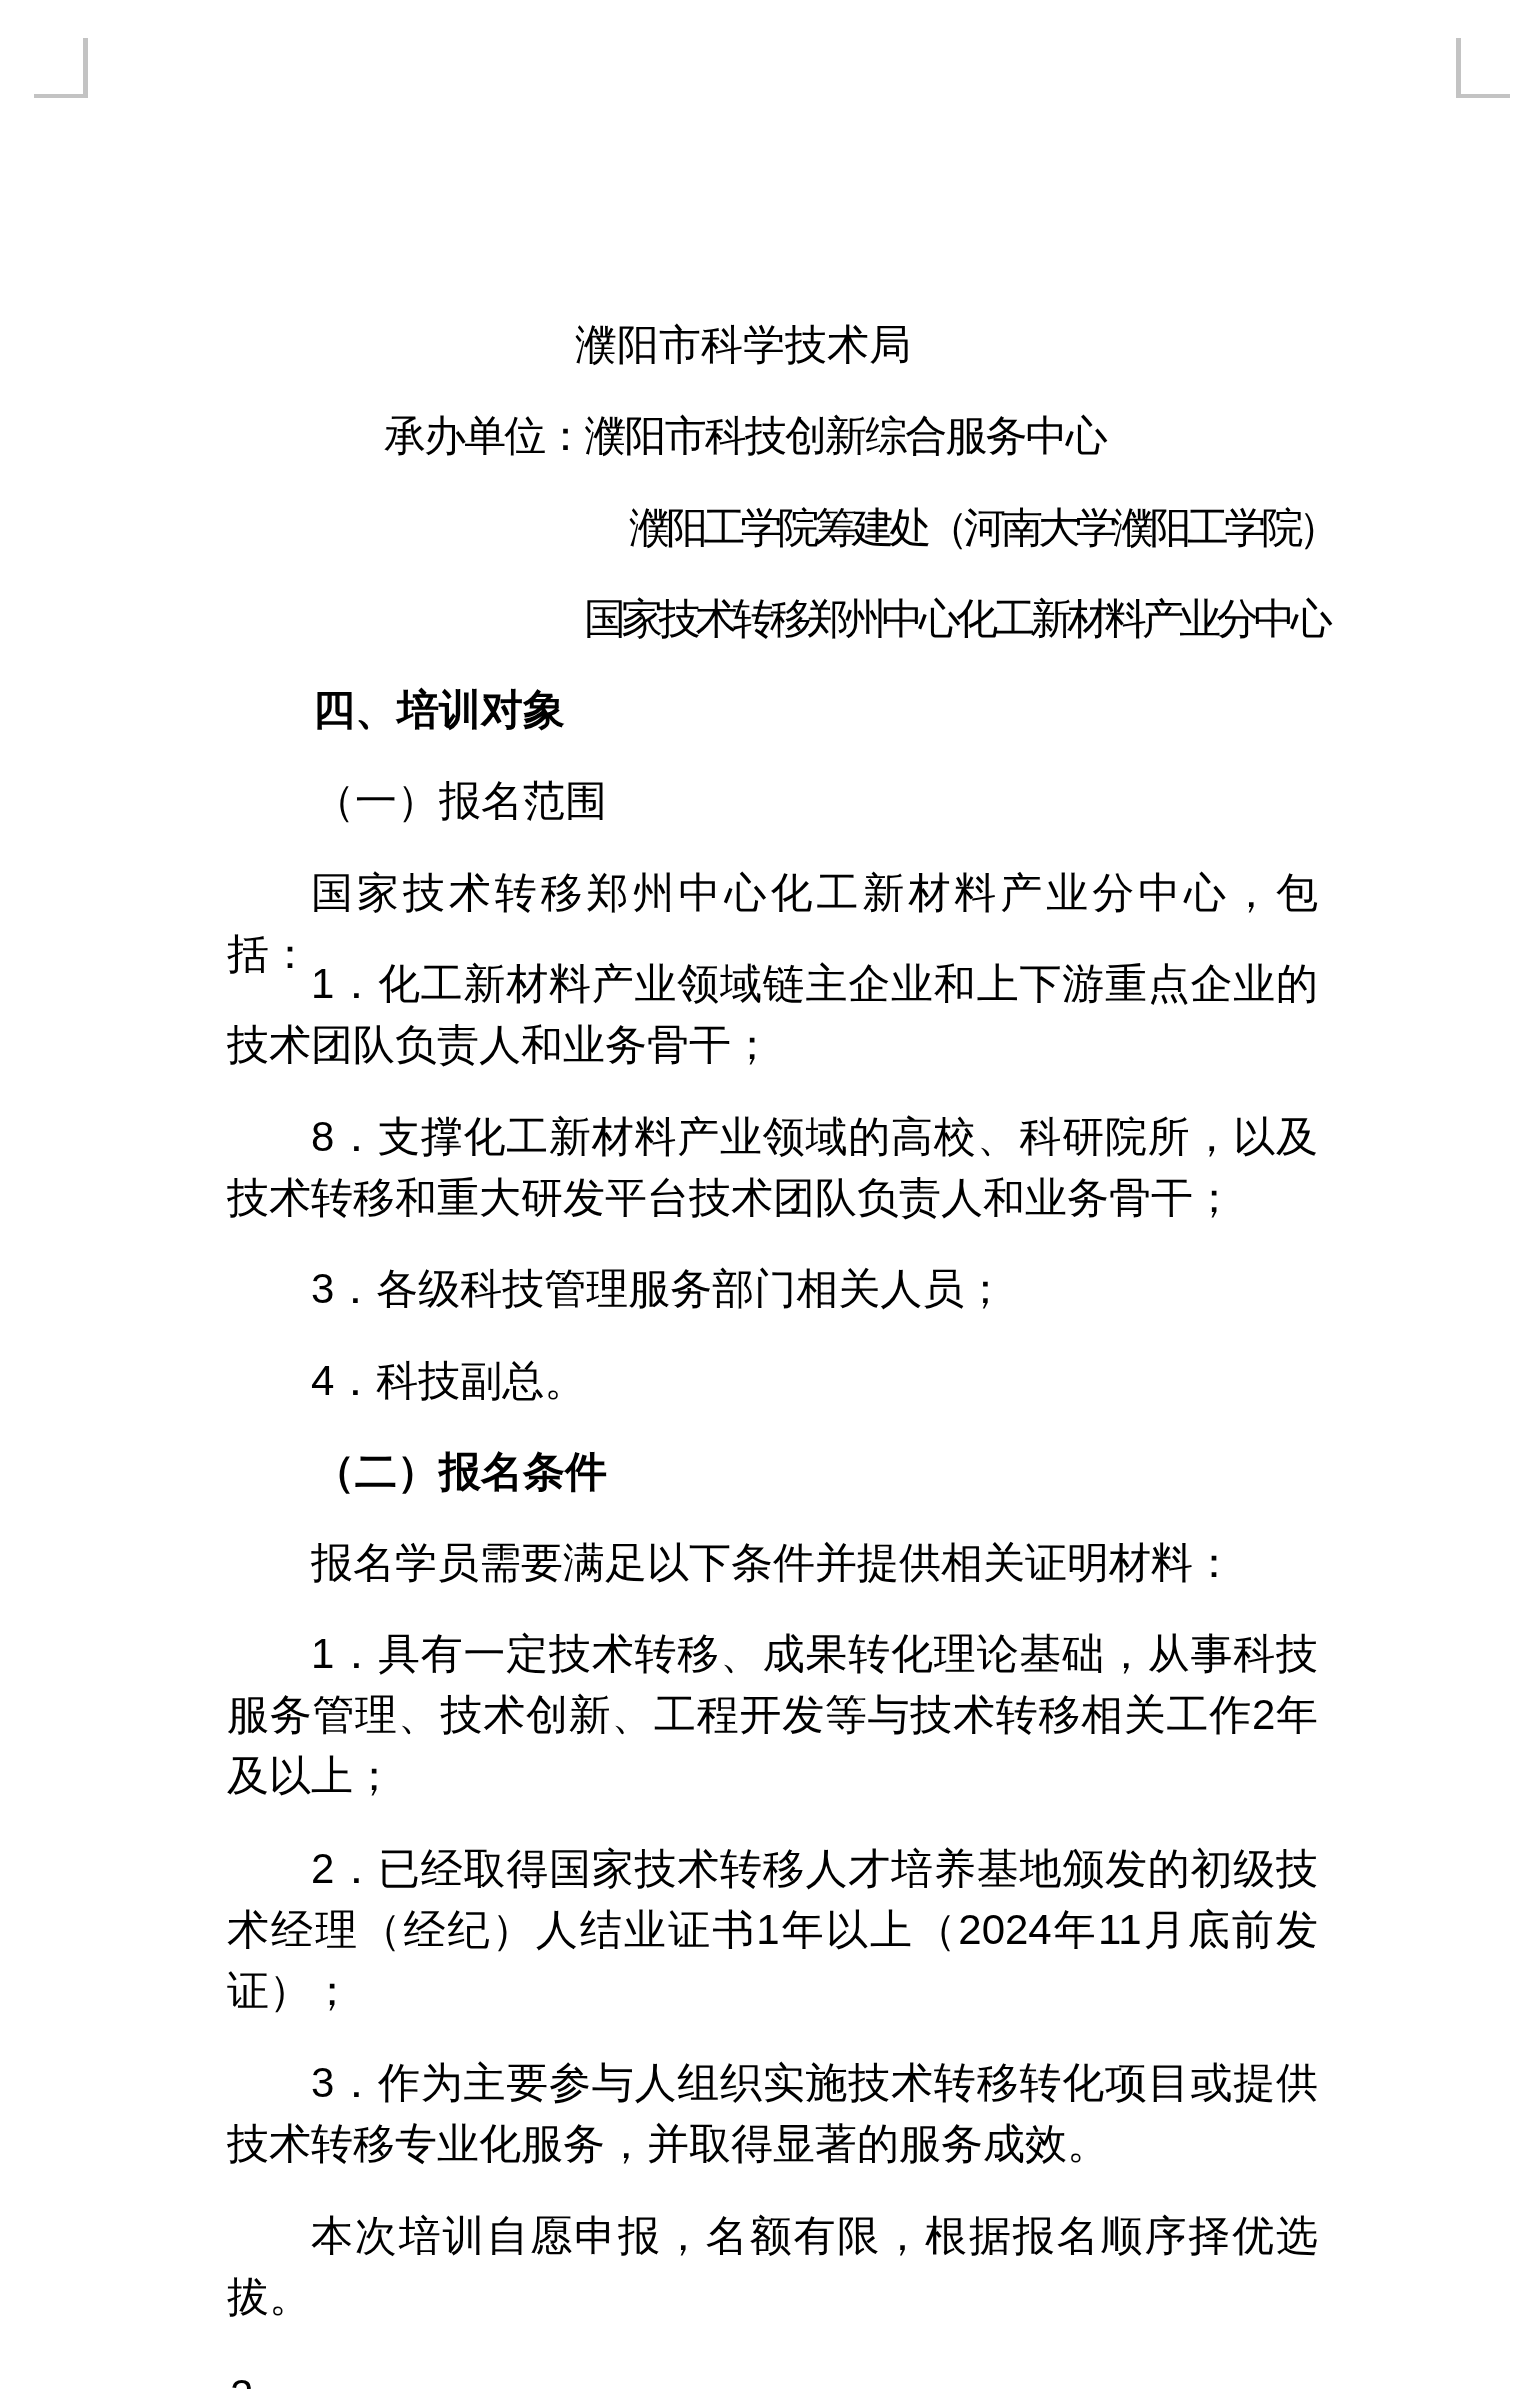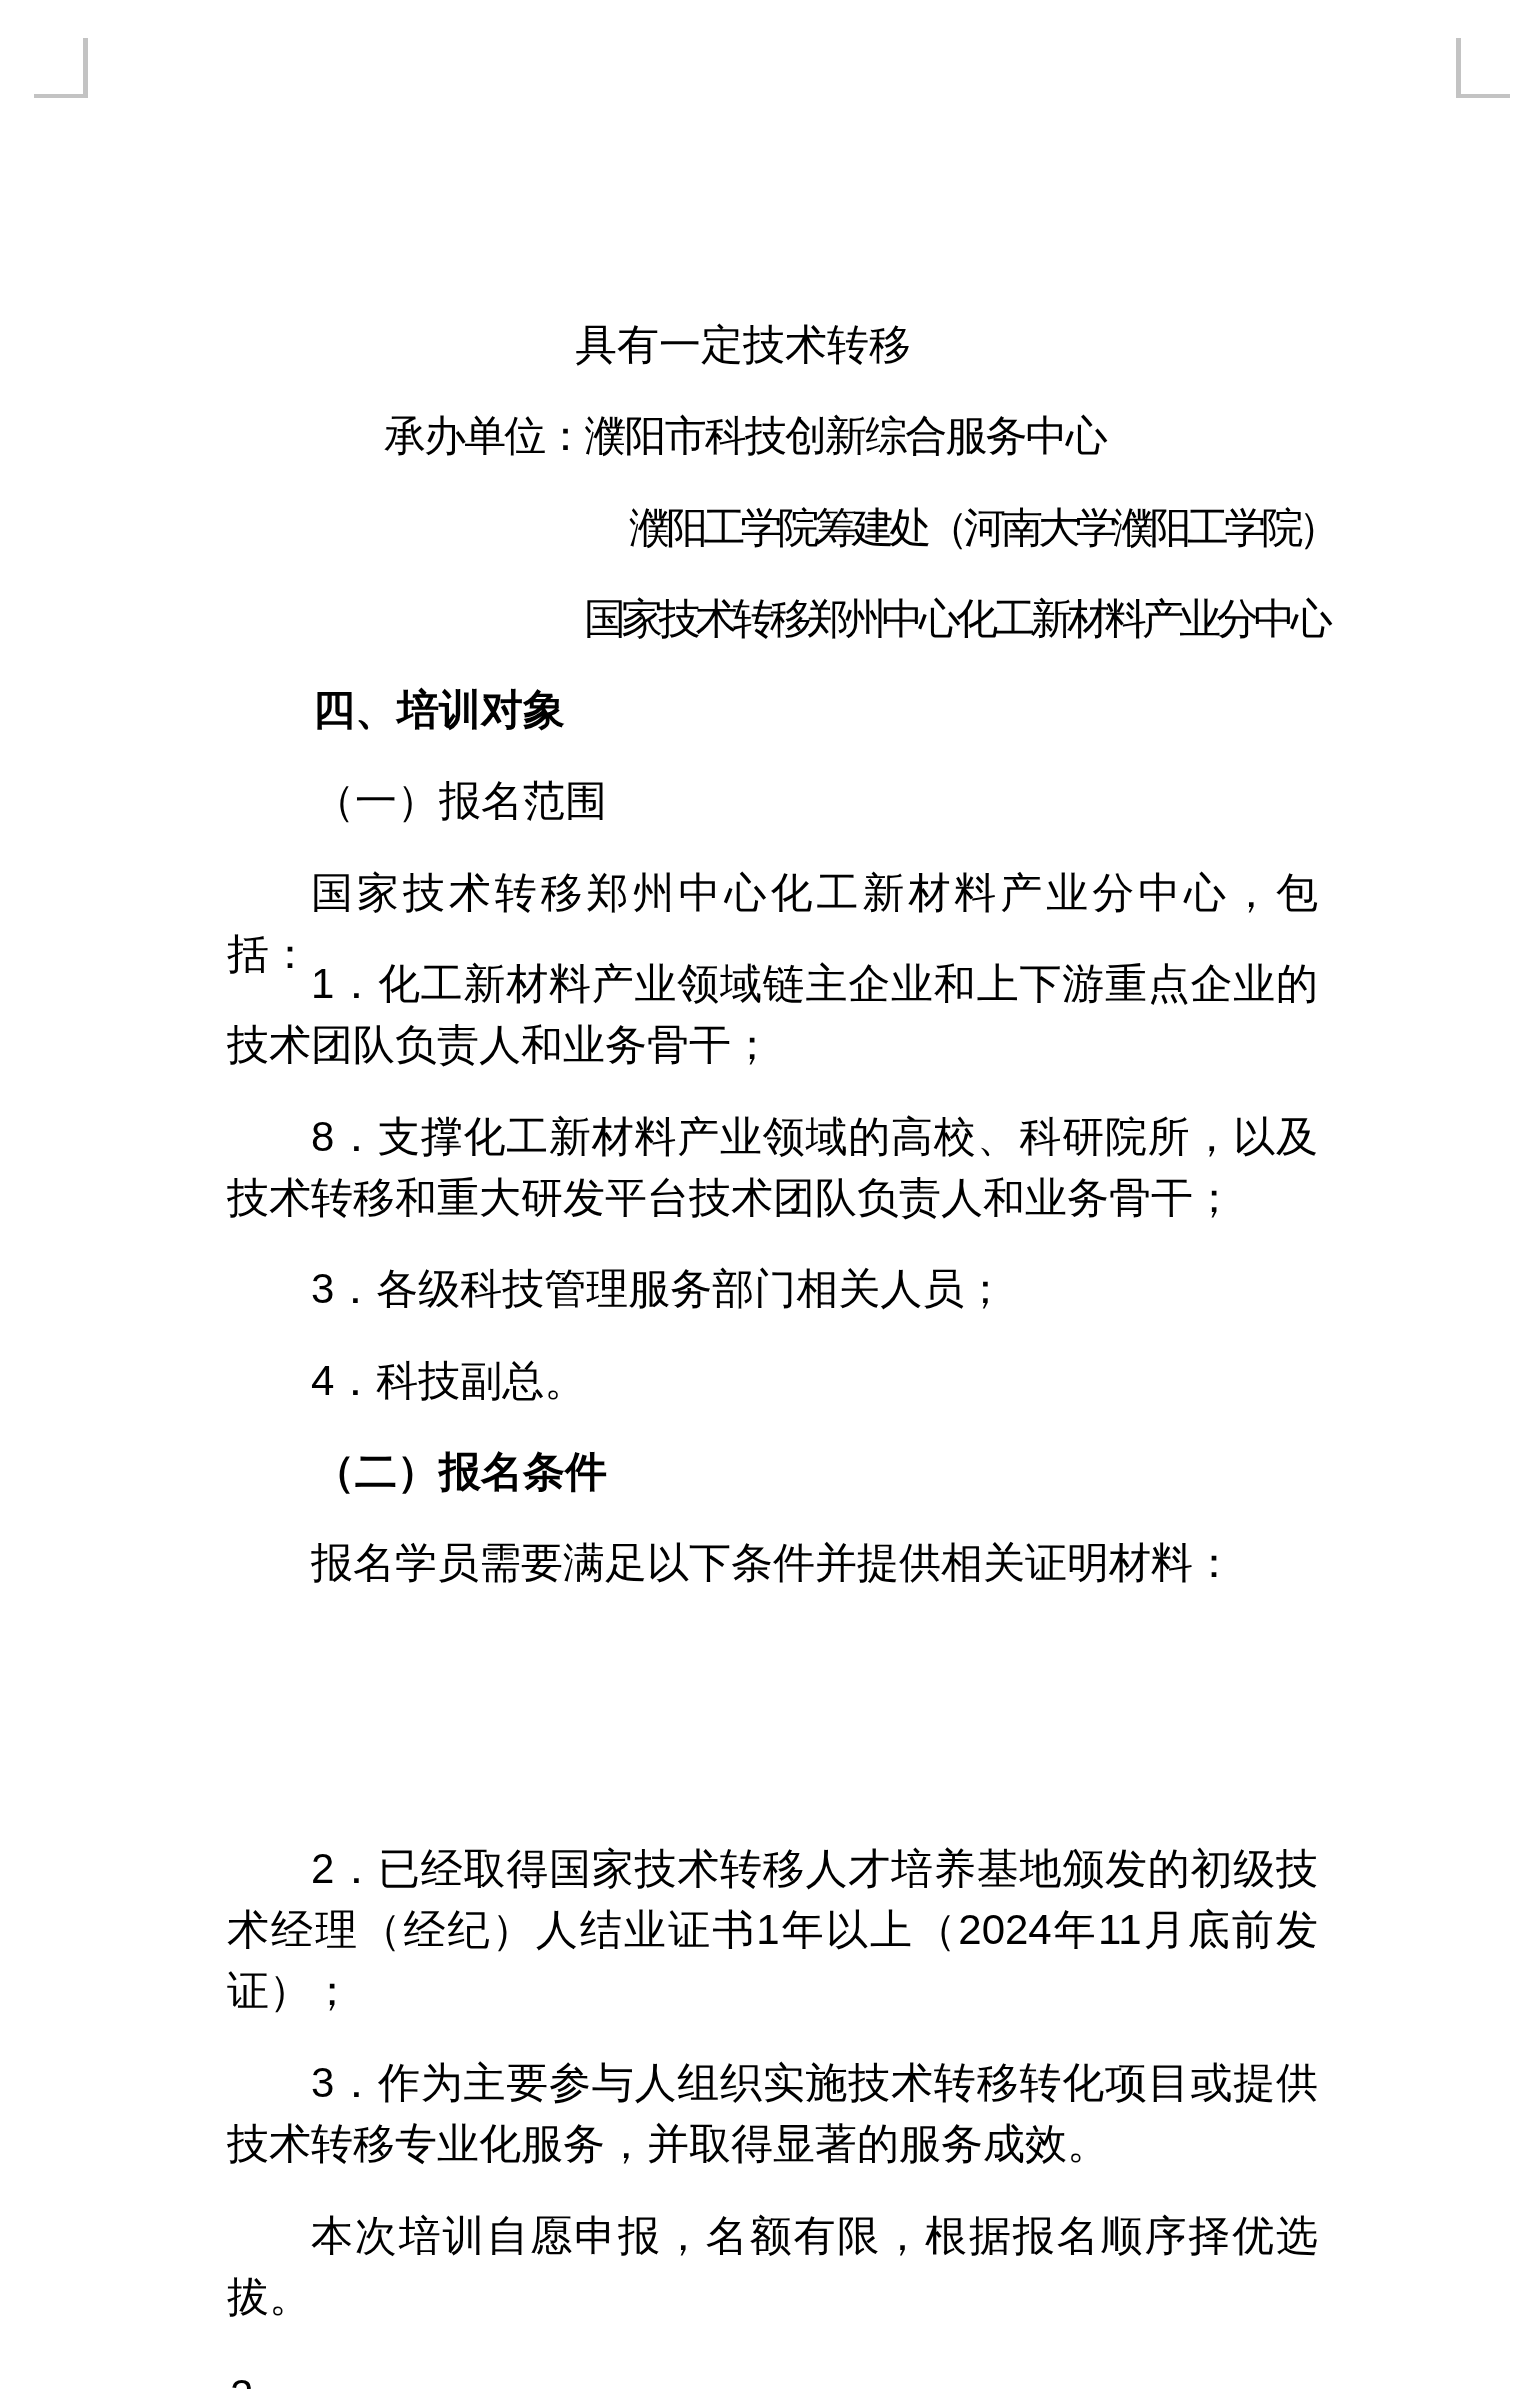--- a/index.html
+++ b/index.html
@@ -47,40 +47,41 @@
   }
 </style>
 </head>
 <body>
 
 <div class="page">
 
   <div class="crop tl"></div>
   <div class="crop tr"></div>
 
-  <div class="line" style="top:314px;left:575px;">具有一定技术转移</div>
+  <div class="line" style="top:314px;left:575px;">濮阳市科学技术局</div>
   <div class="line ls4" style="top:405px;left:384px;">承办单位：濮阳市科技创新综合服务中心</div>
   <div class="line ls10" style="top:497px;left:629px;">濮阳工学院筹建处（河南大学濮阳工学院）</div>
   <div class="line ls10" style="top:588px;left:584px;">国家技术转移郑州中心化工新材料产业分中心</div>
 
   <div class="line bold" style="top:679px;left:313px;text-align:center;">四、培训对象</div>
 
   <div class="line" style="top:770px;left:313px;">（一）报名范围</div>
 
   <div class="para" style="top:862px;">国家技术转移郑州中心化工新材料产业分中心，包括：</div>
 
   <div class="para" style="top:953px;">1．化工新材料产业领域链主企业和上下游重点企业的技术团队负责人和业务骨干；</div>
   <div class="para" style="top:1106px;">8．支撑化工新材料产业领域的高校、科研院所，以及技术转移和重大研发平台技术团队负责人和业务骨干；</div>
   <div class="para" style="top:1258px;">3．各级科技管理服务部门相关人员；</div>
   <div class="para" style="top:1350px;">4．科技副总。</div>
 
   <div class="line bold" style="top:1441px;left:313px;">（二）报名条件</div>
 
   <div class="para" style="top:1532px;">报名学员需要满足以下条件并提供相关证明材料：</div>
 
+  <div class="para" style="top:1623px;">1．具有一定技术转移、成果转化理论基础，从事科技服务管理、技术创新、工程开发等与技术转移相关工作2年及以上；</div>
   <div class="para" style="top:1838px;">2．已经取得国家技术转移人才培养基地颁发的初级技术经理（经纪）人结业证书1年以上（2024年11月底前发证）；</div>
   <div class="para" style="top:2052px;">3．作为主要参与人组织实施技术转移转化项目或提供技术转移专业化服务，并取得显著的服务成效。</div>
 
   <div class="para" style="top:2205px;">本次培训自愿申报，名额有限，根据报名顺序择优选拔。</div>
 
   <div class="pagenum">2</div>
 
 </div>
 
 

